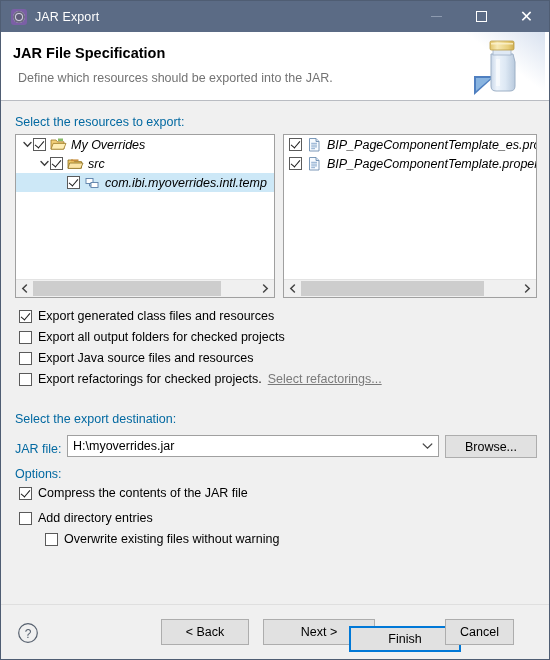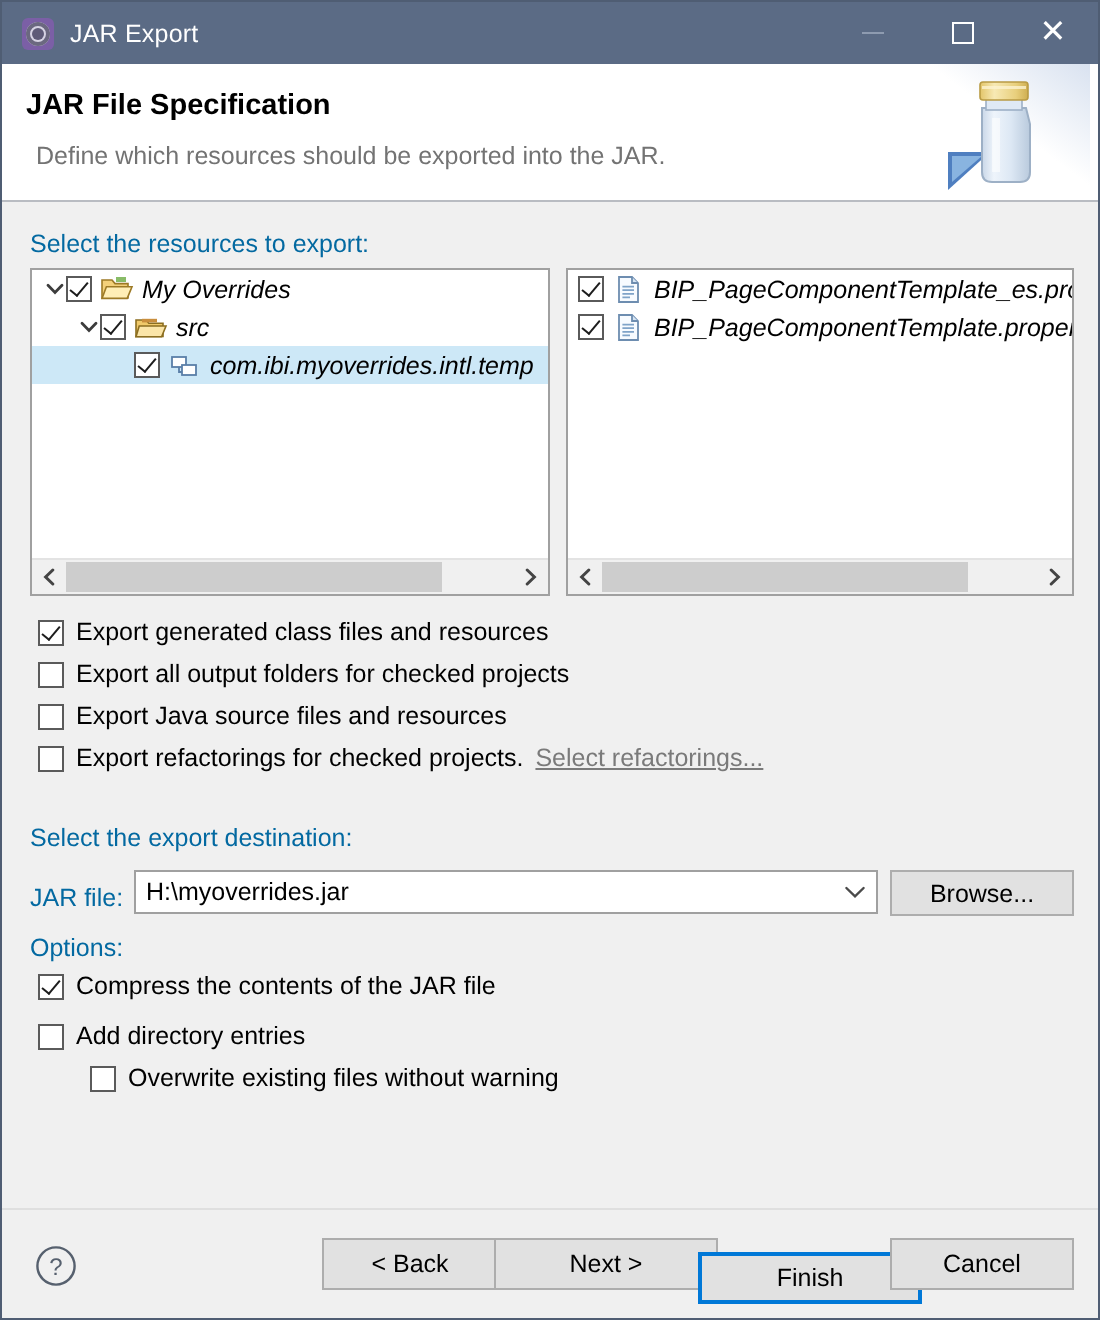--- a/index.html
+++ b/index.html
@@ -511,18 +511,18 @@
   </div>
 
   <div class="footer">
     <div class="help-icon">
       <svg width="22" height="22" viewBox="0 0 22 22">
         <circle cx="11" cy="11" r="9.3" fill="#f0f0f0" stroke="#56606e" stroke-width="1.2"></circle>
         <text x="11" y="15.6" text-anchor="middle" font-family="Liberation Sans, sans-serif" font-size="12" fill="#56606e">?</text>
       </svg>
     </div>
     <div class="btn" style="left:160px; top:14px; width:88px; height:26px;">&lt; Back</div>
-    <div class="btn" style="left:246px; top:14px; width:112px; height:26px;">Next &gt;</div>
+    <div class="btn" style="left:262px; top:14px; width:112px; height:26px;">Next &gt;</div>
     <div class="btn focused" style="left:348px; top:21px; width:112px; height:26px;">Finish</div>
-    <div class="btn" style="left:444px; top:14px; width:92px; height:26px;">Cancel</div>
+    <div class="btn" style="left:444px; top:14px; width:69px; height:26px;">Cancel</div>
   </div>
 
 </div>
 
 </body></html>

